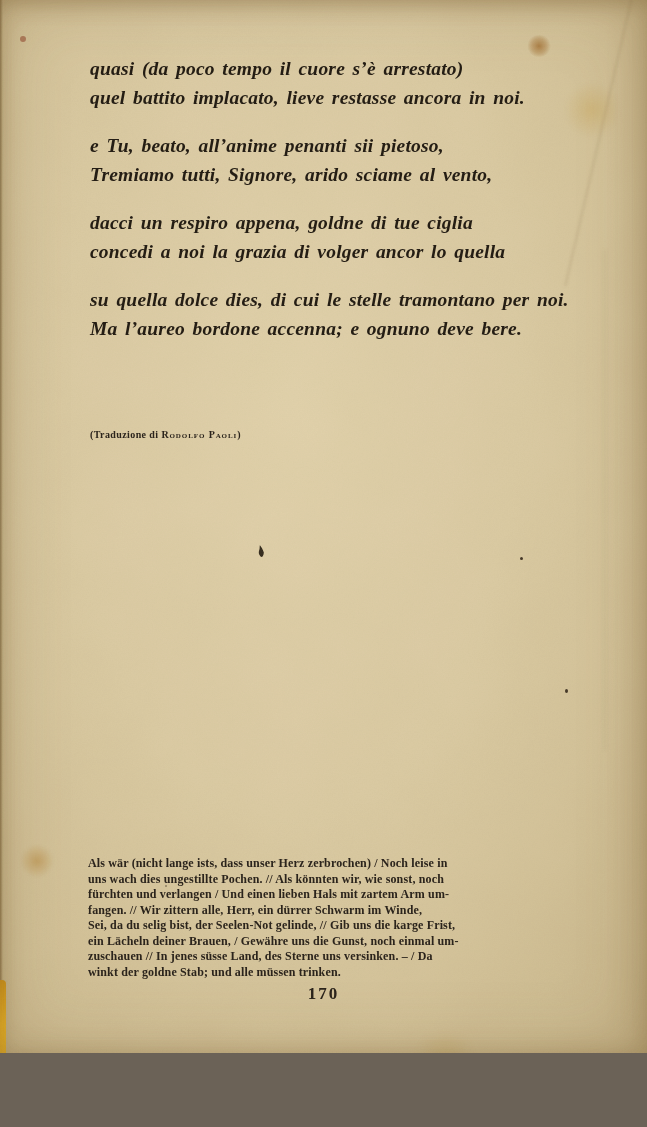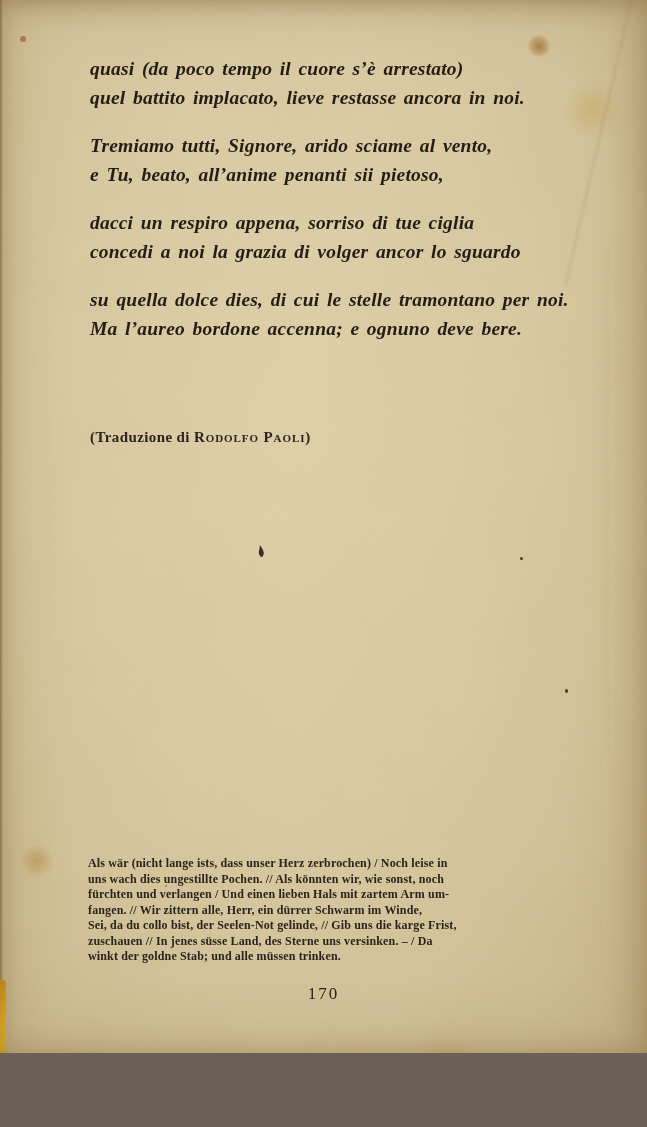--- a/index.html
+++ b/index.html
@@ -43,66 +43,67 @@
     clip-path:polygon(40% 0, 70% 25%, 100% 70%, 85% 100%, 15% 100%, 0 70%, 30% 30%); }
 
   
   .poem { position:absolute; left:90px; top:54px; color:#241d14;
     font-style:italic; font-weight:700; font-size:19.5px; line-height:29px;
     word-spacing:2.5px; letter-spacing:.2px; }
   .stanza { margin-bottom:19px; }
   .pline { white-space:nowrap; }
 
   .attribution { position:absolute; left:90px; top:429px; color:#2b241c;
-    font-weight:700; font-size:15px; letter-spacing:.4px; white-space:nowrap; }
+    font-weight:700; font-size:10px; letter-spacing:.4px; white-space:nowrap; }
   .attribution .smallcaps { font-variant:small-caps; letter-spacing:.9px; }
 
   .footnote { position:absolute; left:88px; top:856px; width:522px; color:#2b241c;
     font-weight:700; font-size:12px; line-height:15.5px; letter-spacing:.15px; }
   .fline { white-space:nowrap; }
 
   .page-number { position:absolute; left:0; right:0; top:984px; text-align:center;
-    color:#2b241c; font-weight:400; font-size:17px; letter-spacing:2px; }
+    color:#2b241c; font-weight:700; font-size:17px; letter-spacing:2px; }
 
   .grain { position:absolute; inset:0; pointer-events:none; mix-blend-mode:multiply; opacity:.5; }
 </style>
 </head>
 <body>
 
 <div class="page">
 
   <div class="poem">
     <div class="stanza">
       <div class="pline">quasi (da poco tempo il cuore s’è arrestato)</div>
       <div class="pline">quel battito implacato, lieve restasse ancora in noi.</div>
     </div>
     <div class="stanza">
+      <div class="pline">e Tu, beato, all’anime penanti sii pietoso,</div>
       <div class="pline">Tremiamo tutti, Signore, arido sciame al vento,</div>
-      <div class="pline">e Tu, beato, all’anime penanti sii pietoso,</div>
     </div>
     <div class="stanza">
-      <div class="pline">dacci un respiro appena, sorriso di tue ciglia</div>
-      <div class="pline">concedi a noi la grazia di volger ancor lo sguardo</div>
+      <div class="pline">dacci un respiro appena, goldne di tue ciglia</div>
+      <div class="pline">concedi a noi la grazia di volger ancor lo quella</div>
     </div>
     <div class="stanza">
       <div class="pline">su quella dolce dies, di cui le stelle tramontano per noi.</div>
       <div class="pline">Ma l’aureo bordone accenna; e ognuno deve bere.</div>
     </div>
   </div>
 
   <div class="attribution">
     <span>(Traduzione di </span><span class="smallcaps">Rodolfo Paoli</span><span>)</span>
   </div>
 
   <div class="footnote">
     <div class="fline">Als wär (nicht lange ists, dass unser Herz zerbrochen) / Noch leise in</div>
     <div class="fline">uns wach dies ungestillte Pochen. // Als könnten wir, wie sonst, noch</div>
     <div class="fline">fürchten und verlangen / Und einen lieben Hals mit zartem Arm um-</div>
     <div class="fline">fangen. // Wir zittern alle, Herr, ein dürrer Schwarm im Winde,</div>
-    <div class="fline">Sei, da du collo bist, der Seelen-Not gelinde, // Gib uns die karge Frist,</div>
+    <div class="fline">Sei, da du selig bist, der Seelen-Not gelinde, // Gib uns die karge Frist,</div>
+    <div class="fline">ein Lächeln deiner Brauen, / Gewähre uns die Gunst, noch einmal um-</div>
     <div class="fline">zuschauen // In jenes süsse Land, des Sterne uns versinken. – / Da</div>
     <div class="fline">winkt der goldne Stab; und alle müssen trinken.</div>
   </div>
 
   <div class="page-number">170</div>
 
   <div class="stain s-foxing-tr"></div>
   <div class="stain s-yellow-r"></div>
   <div class="stain s-left-mid"></div>
   <div class="stain s-tl-red"></div>

